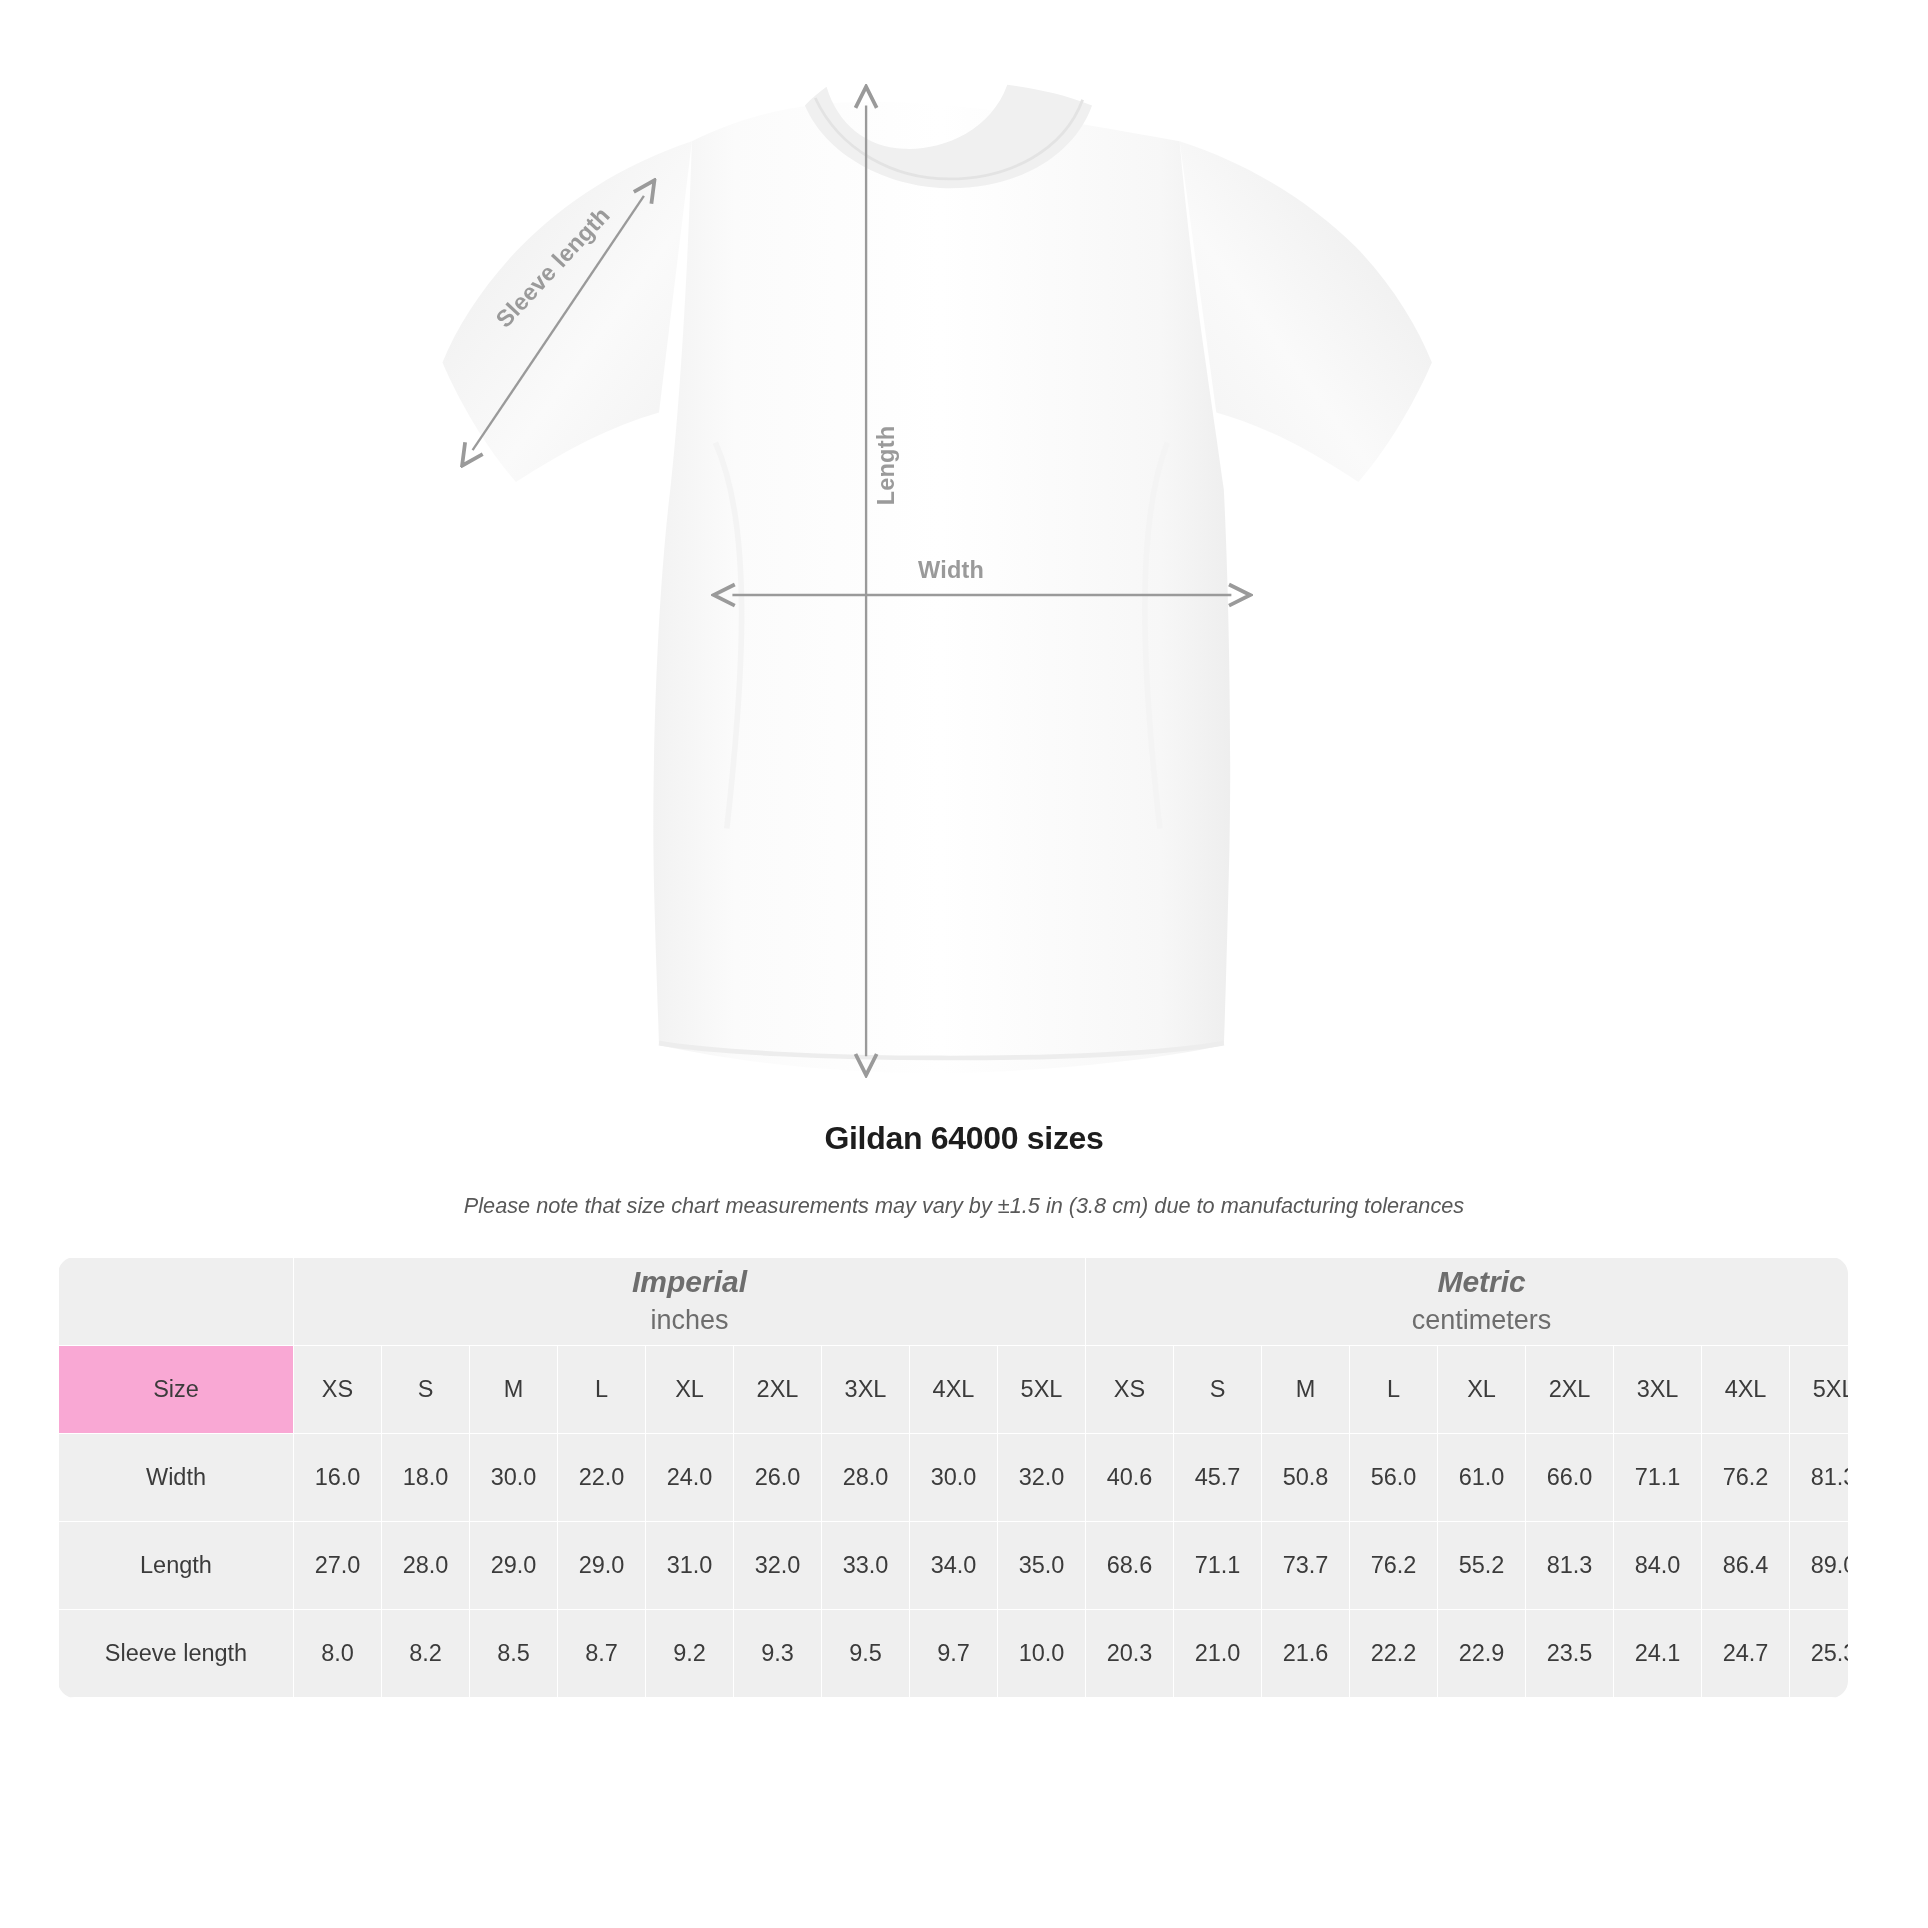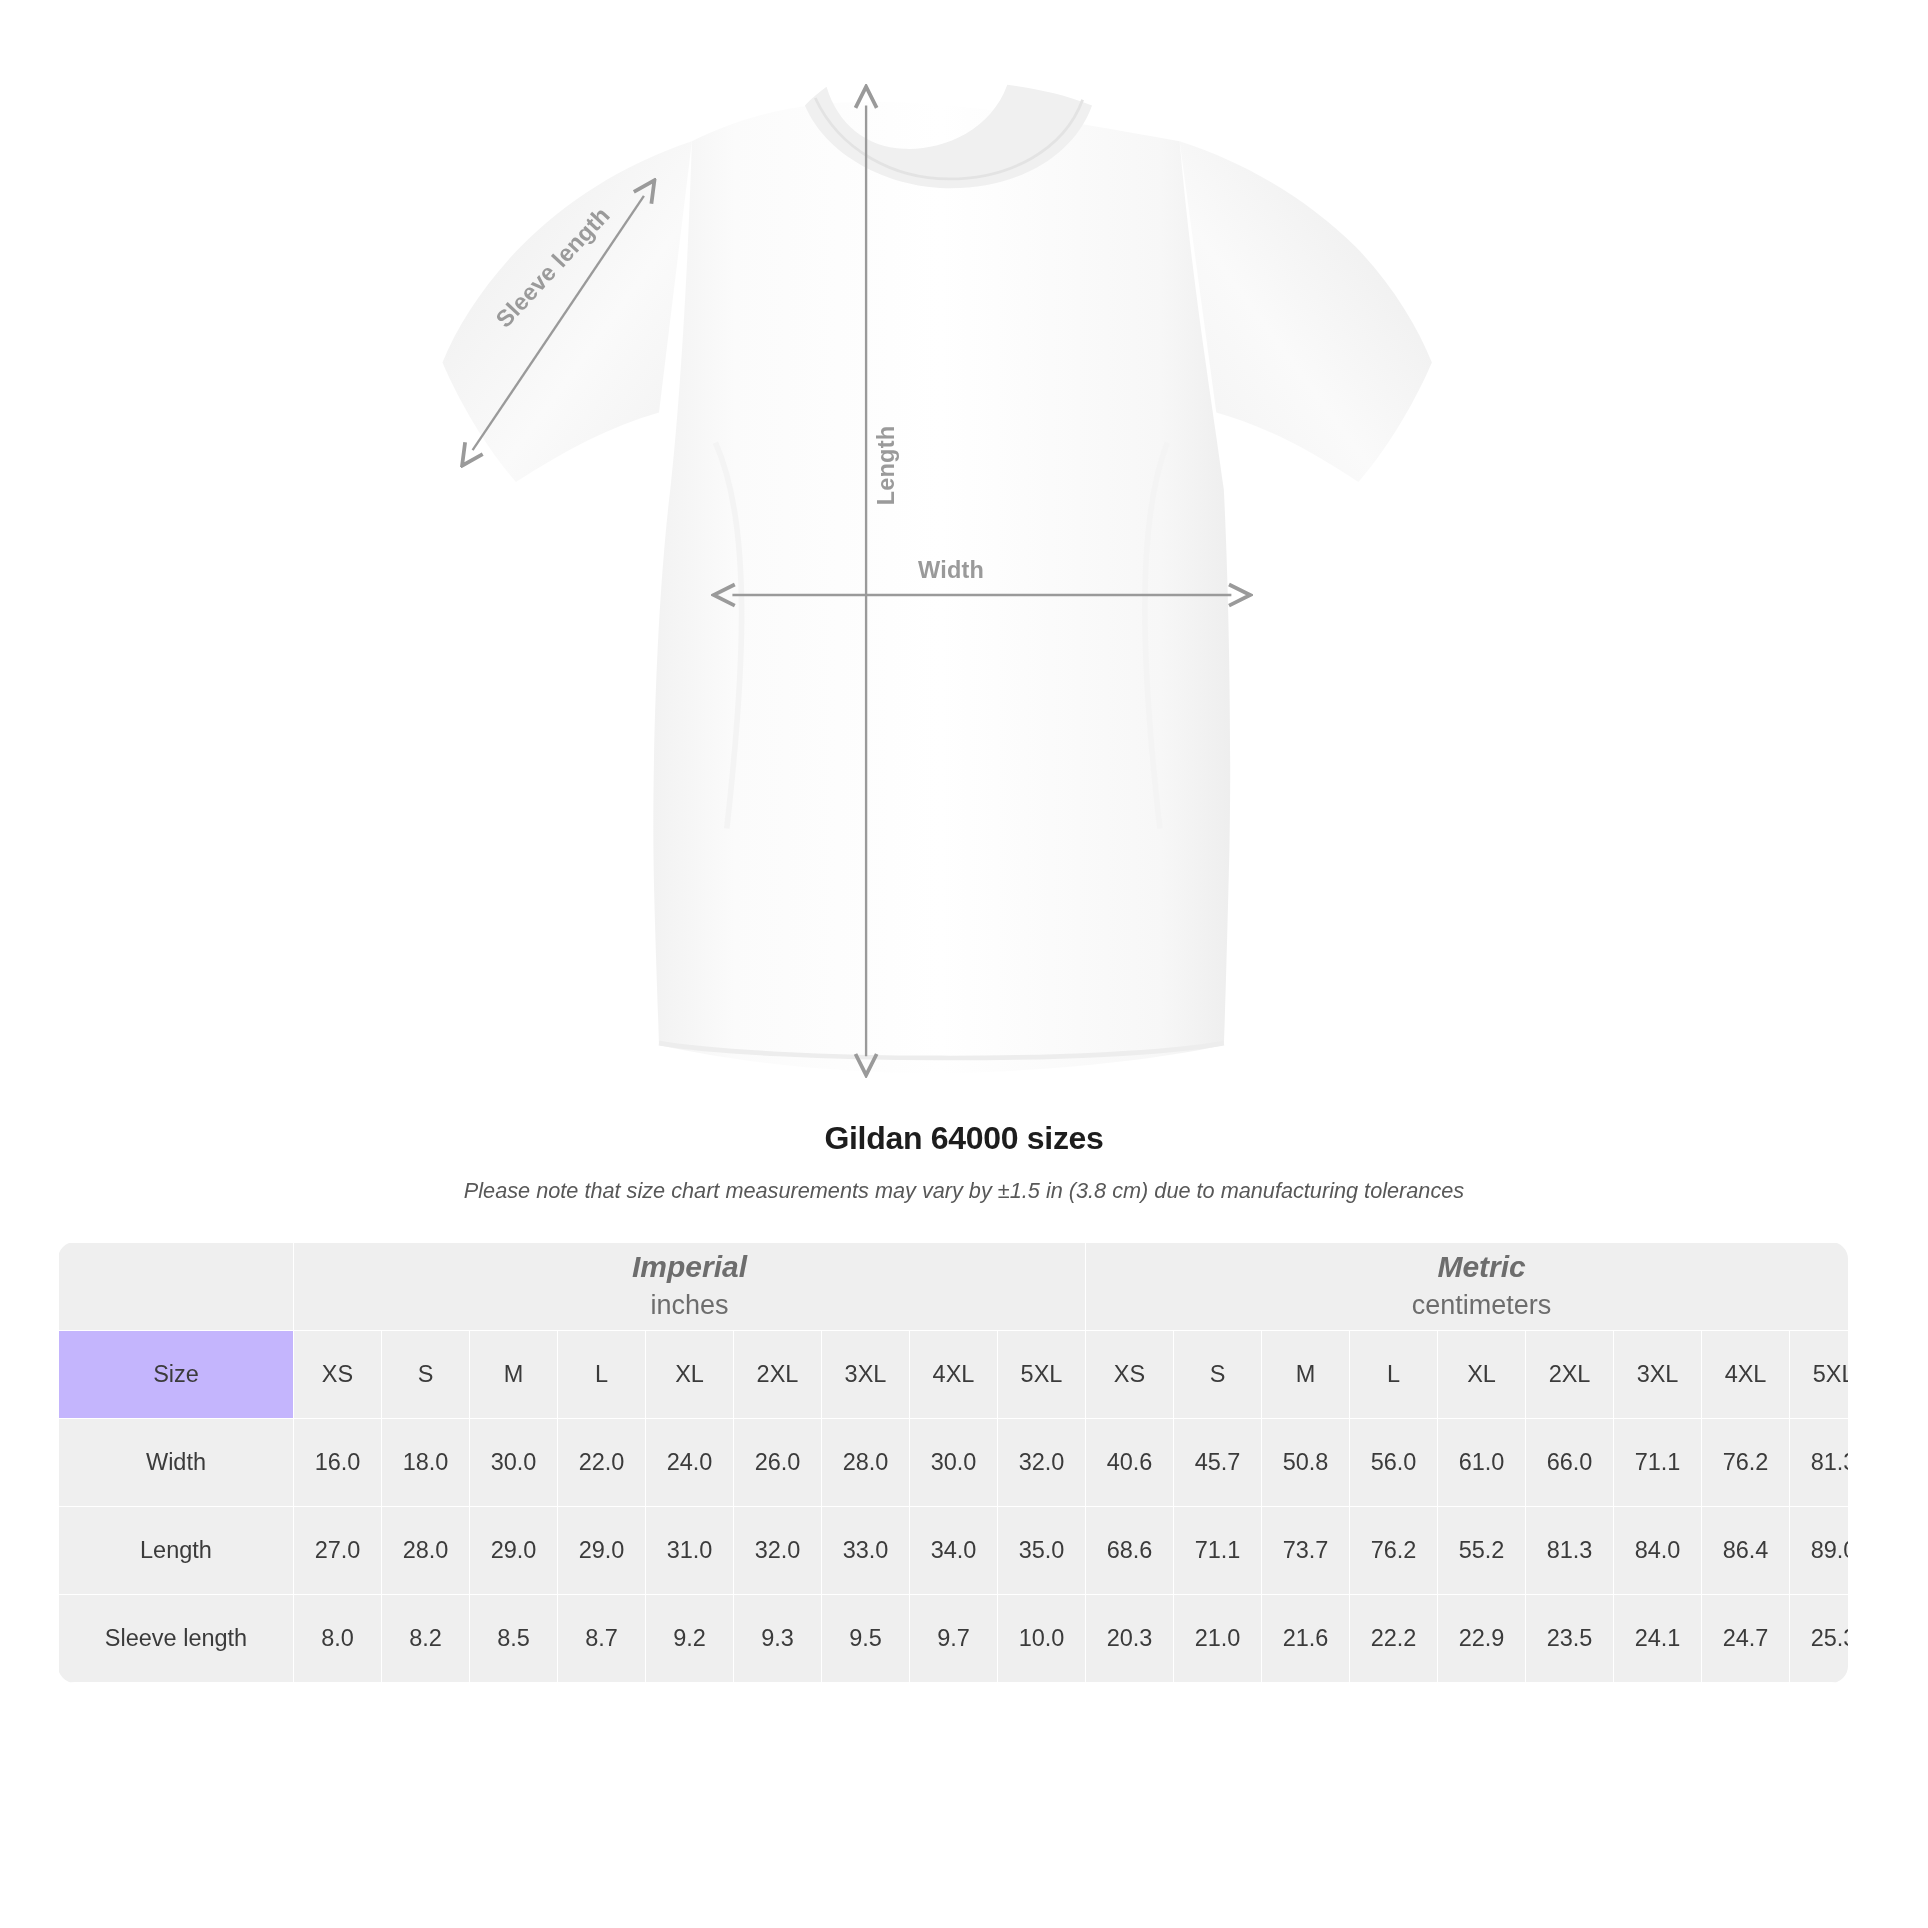--- a/index.html
+++ b/index.html
@@ -65,21 +65,21 @@
     font-size: 32px;
     font-weight: bold;
     color: #1d1d1d;
     margin: 0;
     letter-spacing: -0.3px;
   }
   .chart-note {
     font-size: 21.7px;
     font-style: italic;
     color: #585858;
-    margin-top: 21px;
+    margin-top: 36px;
   }
 
   
   .table-wrap {
     margin: 38px 80px 0 58px;
   }
   table.size-table {
     border-collapse: collapse;
     width: 1812px;
     table-layout: fixed;
@@ -116,21 +116,21 @@
     background: #ebebeb;
   }
   .hdr-row td {
     background: #ffffff;
     font-weight: bold;
     color: #3d3d3d;
     font-size: 23.5px;
     height: 90px;
   }
   .hdr-row td.rowlabel {
-    background: #c4b5fd;
+    background: #f9a8d4;
   }
   .row-shade td {
     background: #efefef;
   }
   .row-plain td {
     background: #ffffff;
   }
   td.rowlabel {
     font-weight: bold;
     color: #3d3d3d;

